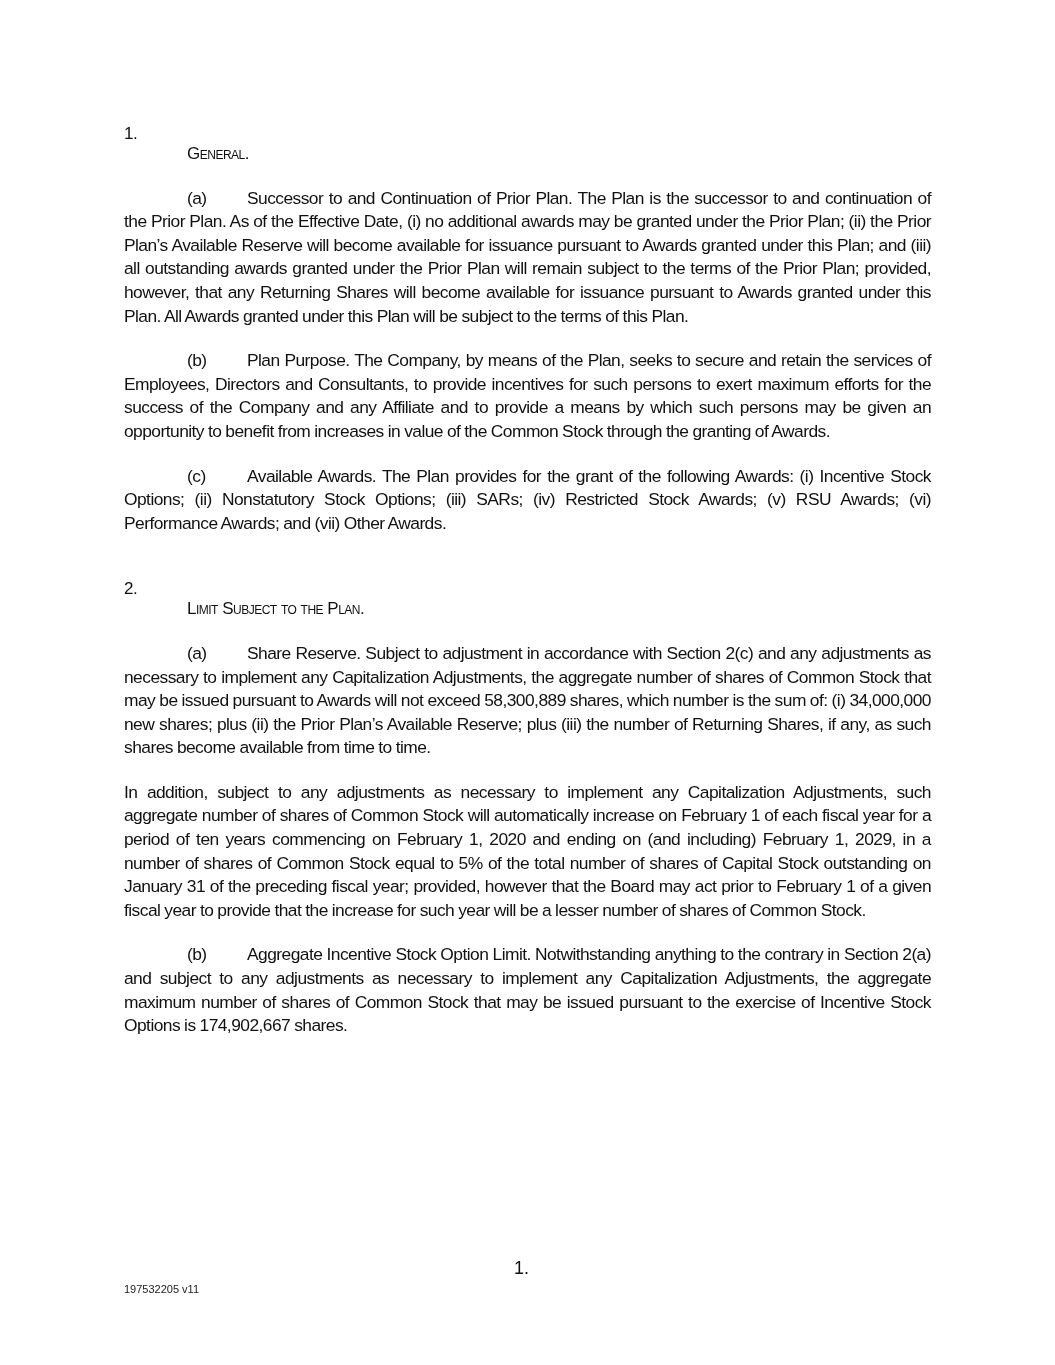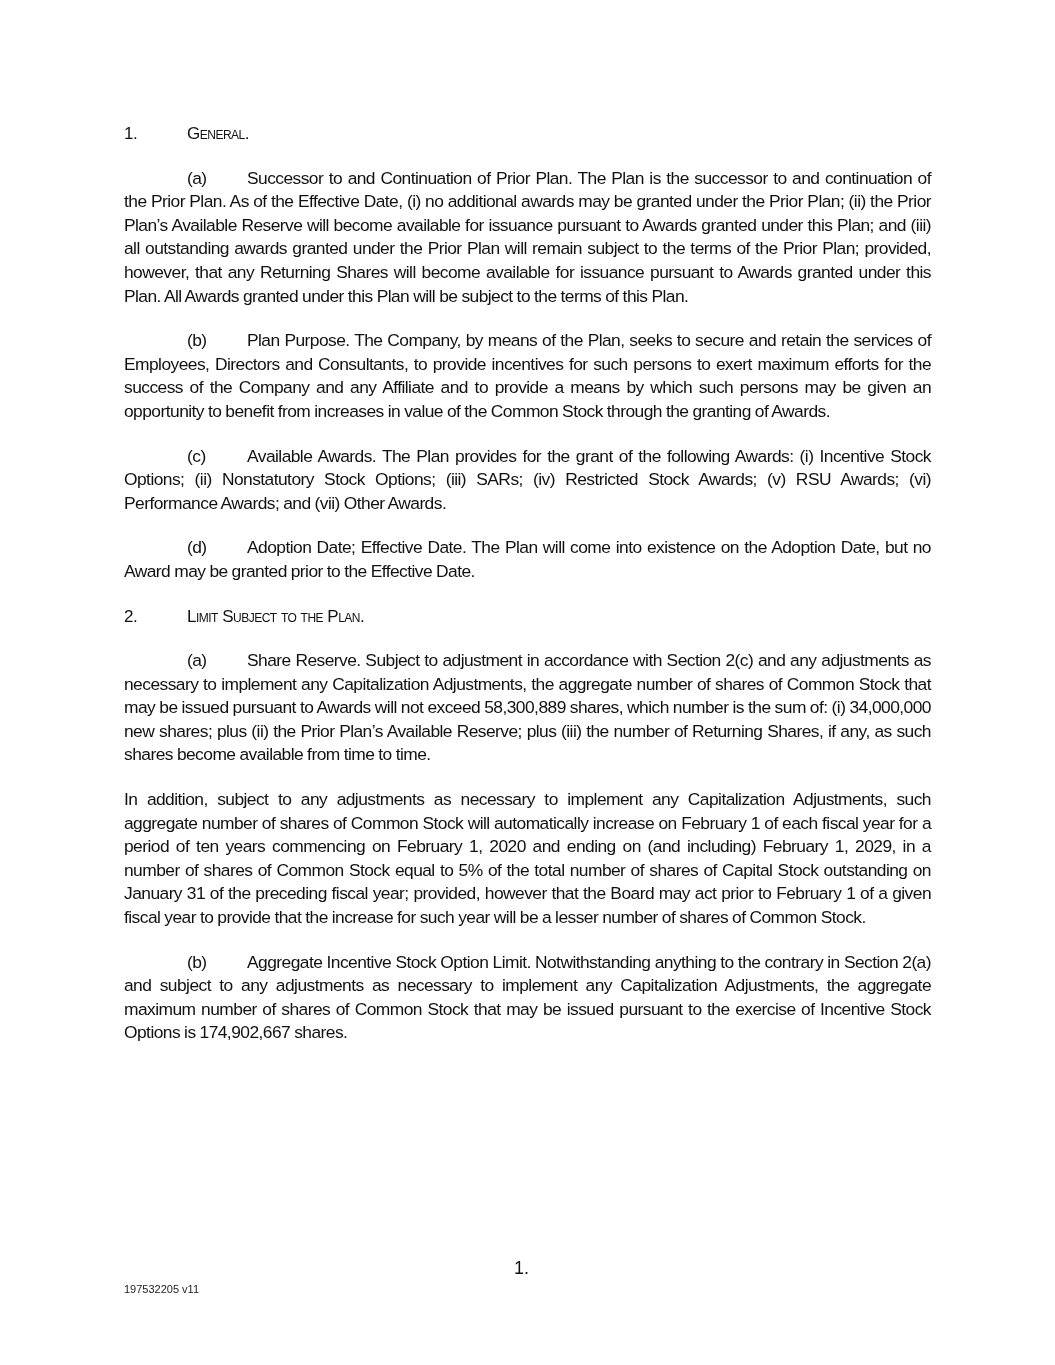--- a/index.html
+++ b/index.html
@@ -37,20 +37,21 @@
       letter-spacing: -0.5px;
       margin: 0;
       display: flex;
     }
     .heading .num {
       width: 63px;
       display: inline-block;
     }
     .heading .title {
       font-variant: small-caps;
+      margin-top: 20px;
     }
     .para {
       text-indent: 63px;
     }
     .para .lbl {
       display: inline-block;
       width: 60px;
       text-indent: 0;
     }
     .gap1 { height: 21px; }
@@ -85,21 +86,20 @@
 
   <p class="txt para"><span class="lbl">(a)</span><span>Successor to and Continuation of Prior Plan.  The Plan is the successor to and continuation of the Prior Plan.  As of the Effective Date, (i) no additional awards may be granted under the Prior Plan; (ii) the Prior Plan’s Available Reserve will become available for issuance pursuant to Awards granted under this Plan; and (iii) all outstanding awards granted under the Prior Plan will remain subject to the terms of the Prior Plan; provided, however, that any Returning Shares will become available for issuance pursuant to Awards granted under this Plan. All Awards granted under this Plan will be subject to the terms of this Plan.</span></p>
   <div class="gap2"></div>
 
   <p class="txt para"><span class="lbl">(b)</span><span>Plan Purpose.  The Company, by means of the Plan, seeks to secure and retain the services of Employees, Directors and Consultants, to provide incentives for such persons to exert maximum efforts for the success of the Company and any Affiliate and to provide a means by which such persons may be given an opportunity to benefit from increases in value of the Common Stock through the granting of Awards.</span></p>
   <div class="gap2"></div>
 
   <p class="txt para"><span class="lbl">(c)</span><span>Available Awards.  The Plan provides for the grant of the following Awards: (i) Incentive Stock Options; (ii) Nonstatutory Stock Options; (iii) SARs; (iv) Restricted Stock Awards; (v) RSU Awards; (vi) Performance Awards; and (vii) Other Awards.</span></p>
   <div class="gap2"></div>
 
-  <p class="txt para"><span class="lbl">(d)</span><span>Adoption Date; Effective Date. The Plan will come into existence on the Adoption Date, but no Award may be granted prior to the Effective Date.</span></p>
   <div class="gap2"></div>
 
   <div class="heading">
     <span class="num">2.</span>
     <span class="title">Limit Subject to the Plan.</span>
   </div>
   <div class="gap1"></div>
 
   <p class="txt para"><span class="lbl">(a)</span><span>Share Reserve.  Subject to adjustment in accordance with Section 2(c) and any adjustments as necessary to implement any Capitalization Adjustments, the aggregate number of shares of Common Stock that may be issued pursuant to Awards will not exceed 58,300,889 shares, which number is the sum of: (i) 34,000,000 new shares; plus (ii) the Prior Plan’s Available Reserve; plus (iii) the number of Returning Shares, if any, as such shares become available from time to time.</span></p>
   <div class="gap2"></div>

